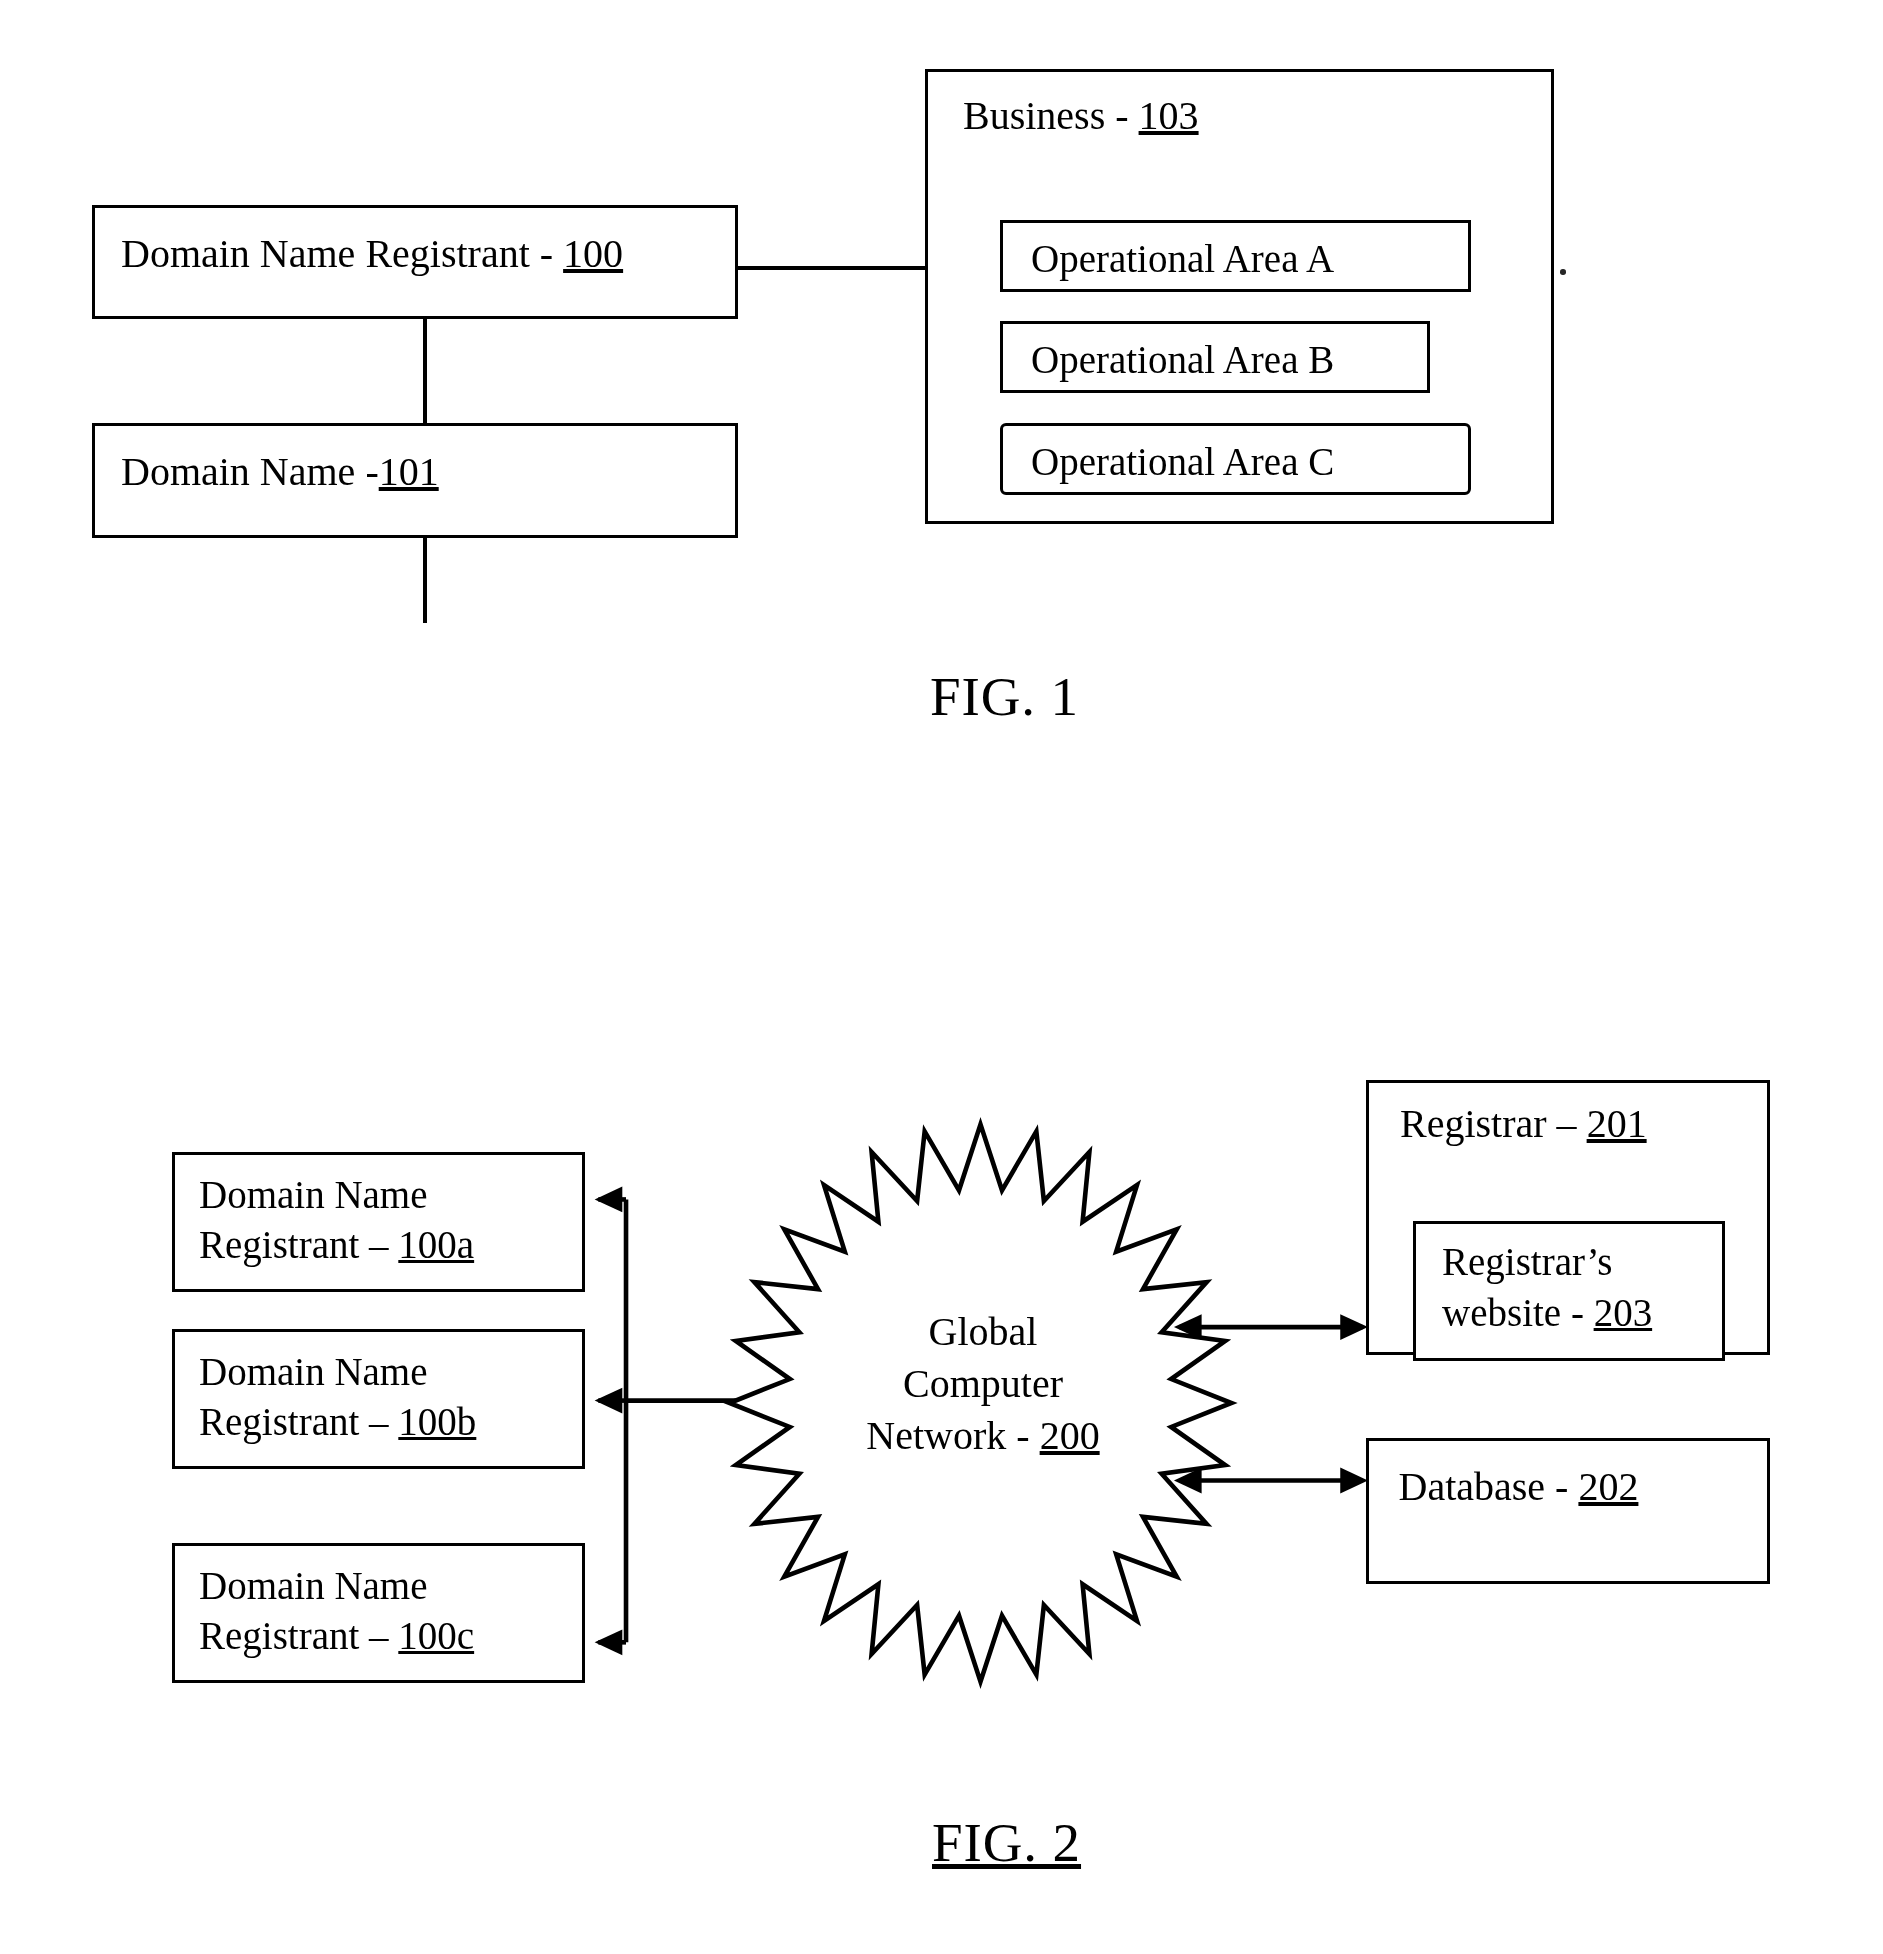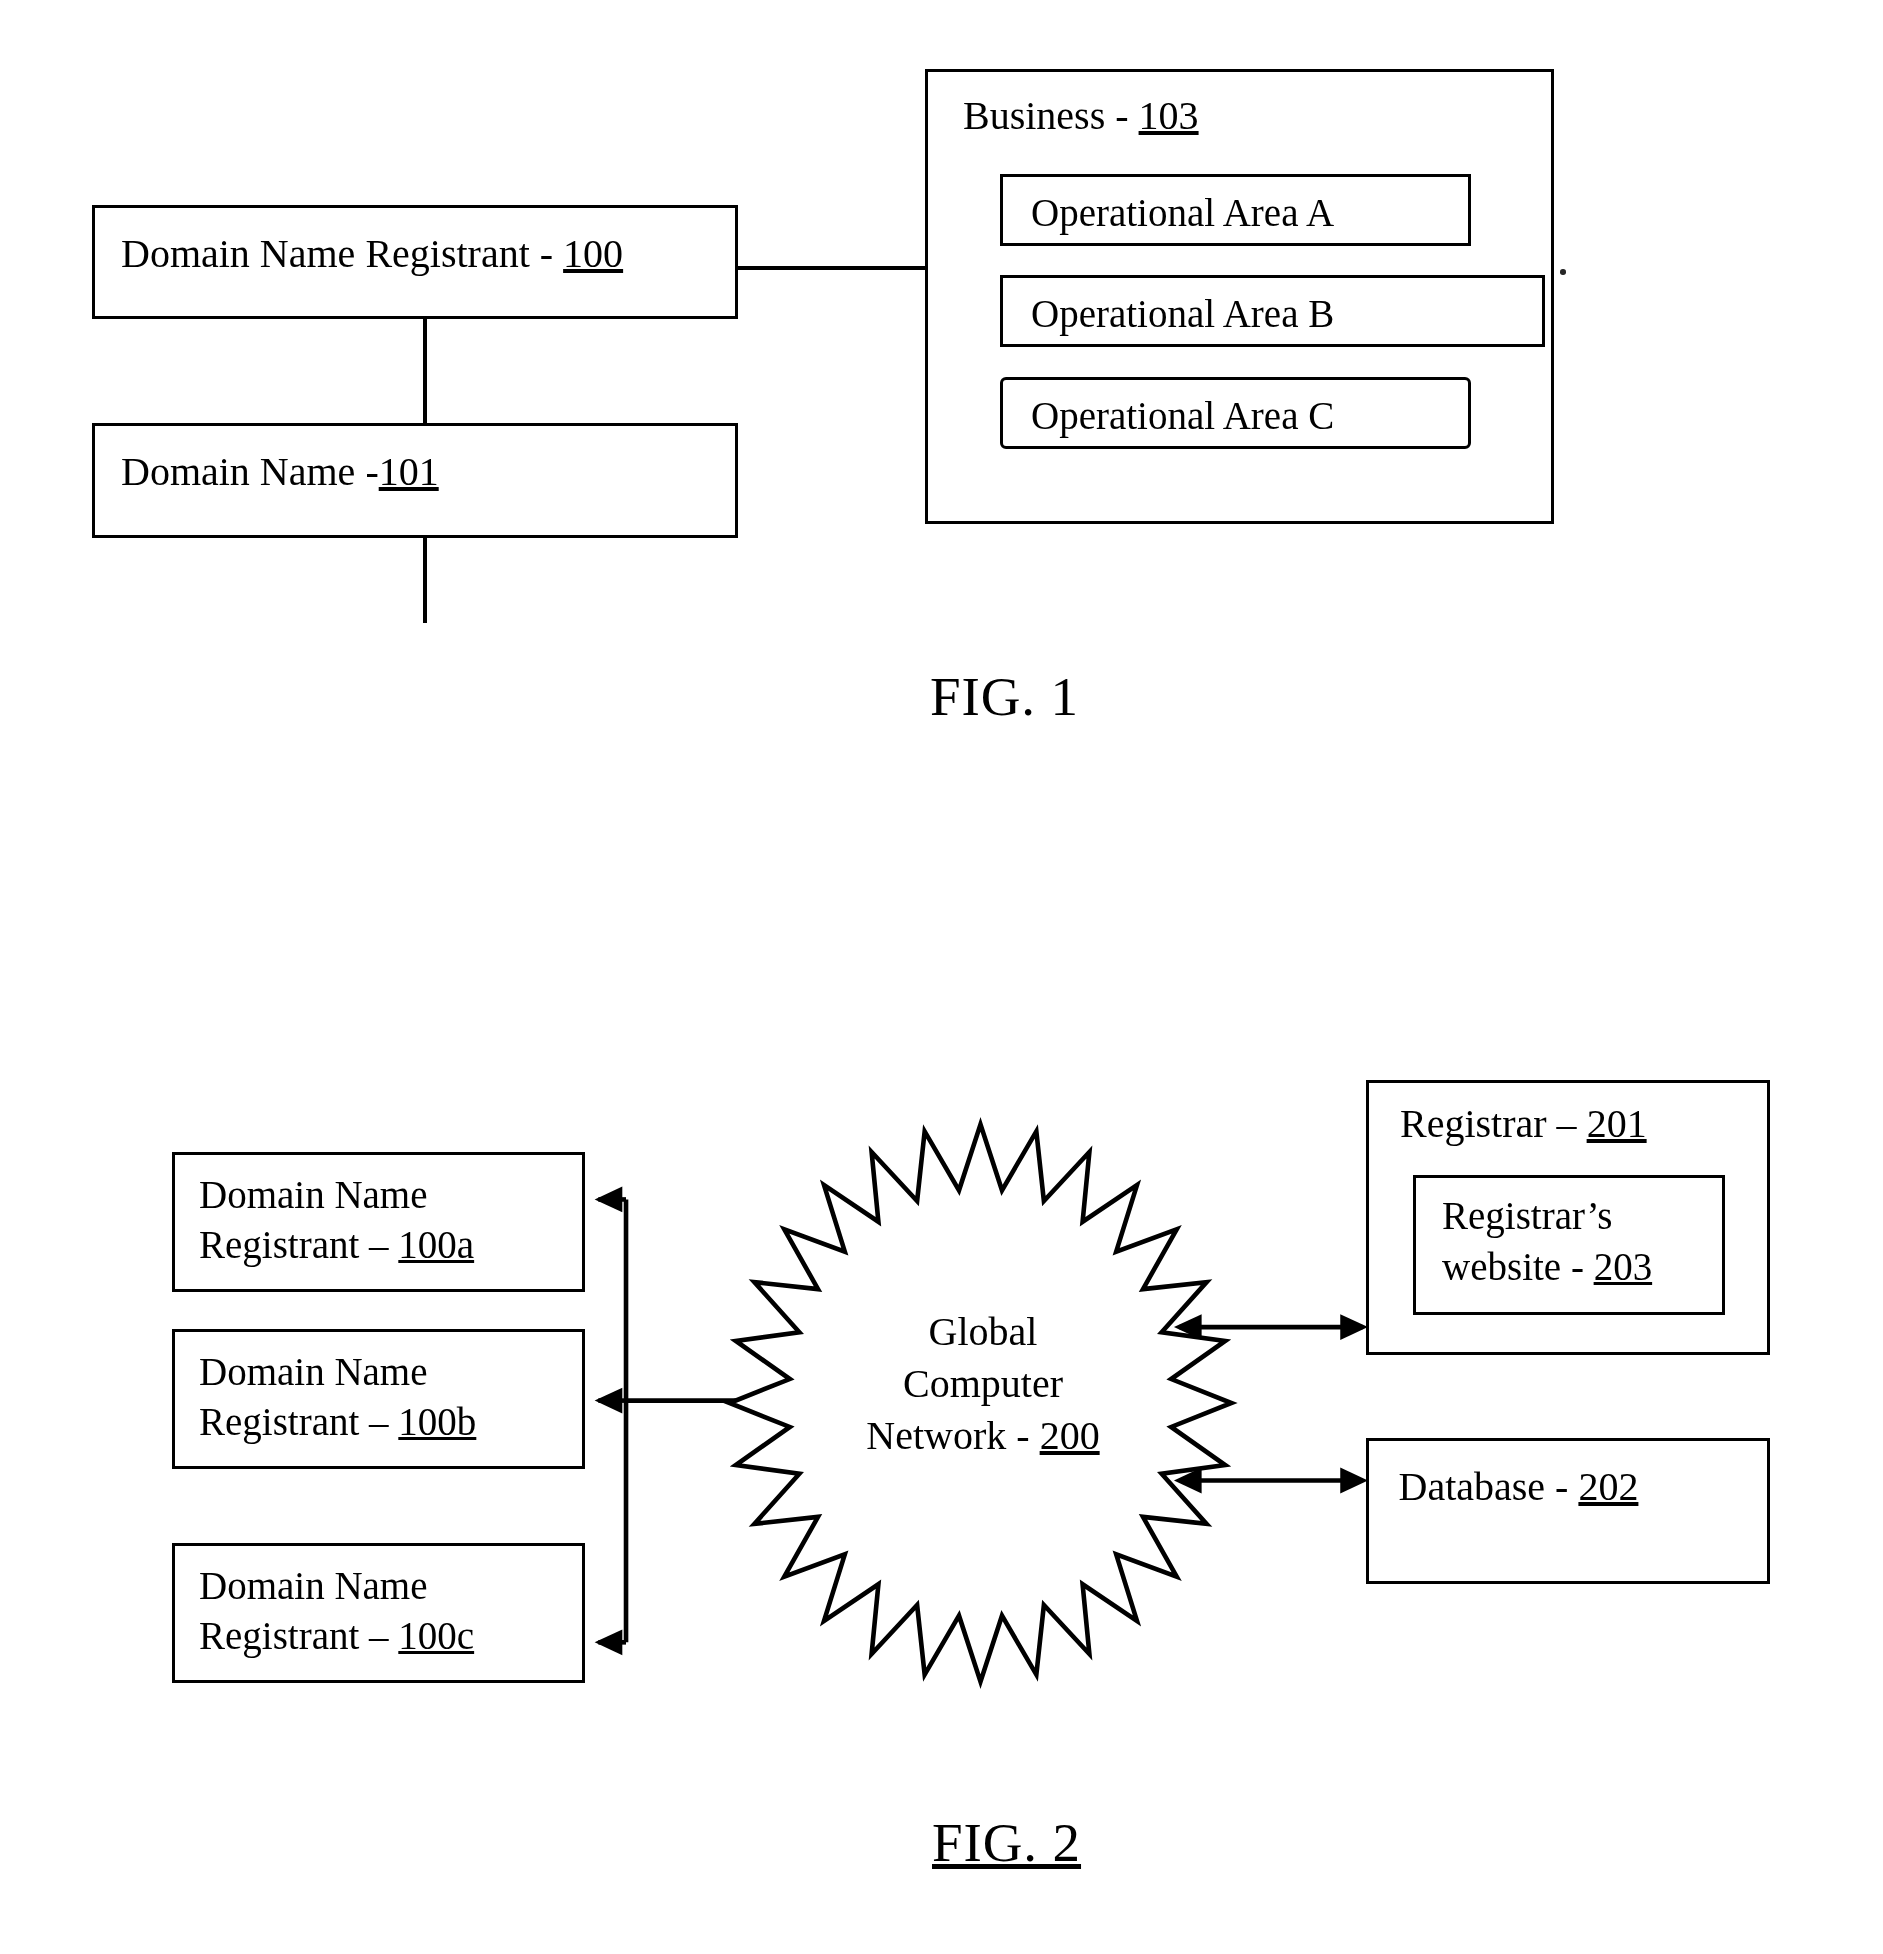--- a/index.html
+++ b/index.html
@@ -42,20 +42,21 @@
     font-size: 40px;
     left: 26px;
     top: 22px;
   }
 
   .inner-box {
     position: absolute;
     border: 3.7px solid #000;
     background: #fff;
     box-sizing: border-box;
+    margin-top: 46px;
   }
   .inner-text {
     position: absolute;
     font-size: 39px;
     left: 28px;
     top: 13px;
     white-space: pre;
   }
 
   .uline { text-decoration: underline; }
@@ -135,21 +136,21 @@
 
   <div class="hline" style="left:736px; top:266px; width:190px;"></div>
 
   <div class="box" style="left:925px; top:69px; width:629px; height:455px;">
     <div class="box-label f1-text" style="left:35px; top:20px;"><span>Business - </span><span class="uline">103</span></div>
 
     <div class="inner-box" style="left:72px; top:102px; width:471px; height:72px;">
       <div class="inner-text">Operational Area A</div>
     </div>
 
-    <div class="inner-box" style="left:72px; top:203px; width:545px; height:72px;">
+    <div class="inner-box" style="left:72px; top:203px; width:430px; height:72px;">
       <div class="inner-text">Operational Area B</div>
     </div>
 
     <div class="inner-box" style="left:72px; top:305px; width:471px; height:72px;border-radius:6px;">
       <div class="inner-text">Operational Area C</div>
     </div>
   </div>
 
   <div class="speck" style="left:1560px; top:269px;"></div>
 

